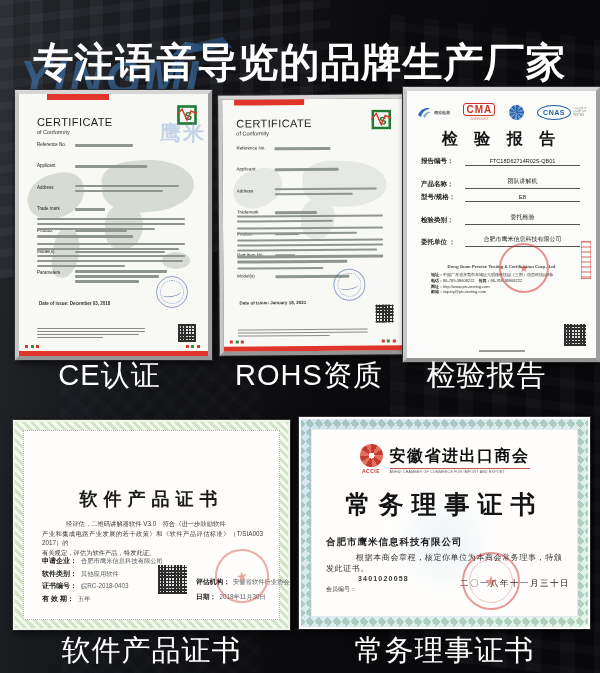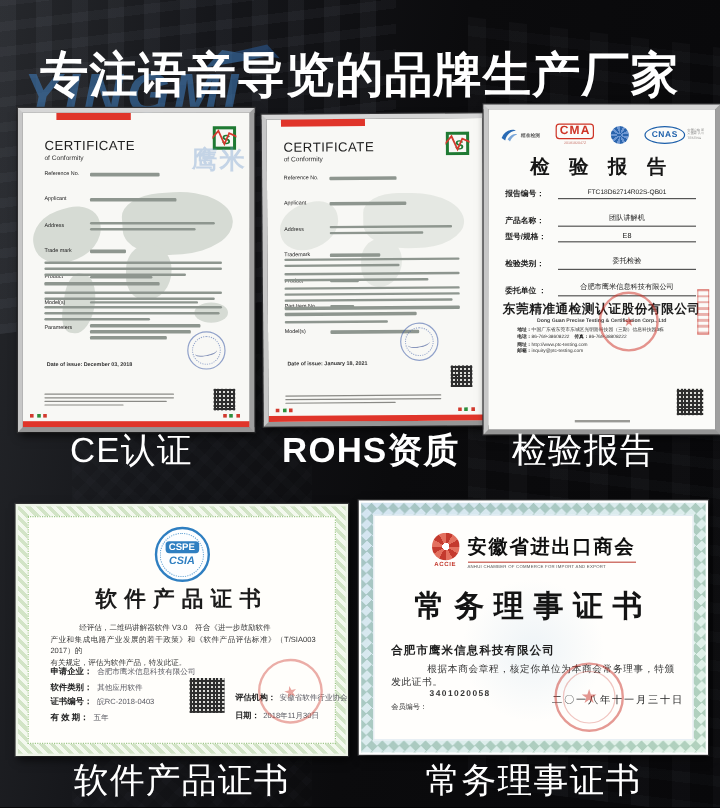--- a/index.html
+++ b/index.html
@@ -155,21 +155,21 @@
   .date5{position:absolute;left:148px;top:148px;font-family:"Liberation Serif",serif;
     font-size:8.5px;color:#222;letter-spacing:1.5px;}
   .stamp5{position:absolute;left:150px;top:122px;width:54px;height:54px;border-radius:50%;
     border:2.5px solid rgba(200,45,35,.48);display:flex;align-items:center;justify-content:center;
     color:rgba(200,45,35,.5);font-size:16px;z-index:2;}
   .stamp5::before{content:"";position:absolute;inset:5px;border-radius:50%;border:1px solid rgba(200,45,35,.28);}
 
   
   .cap{position:absolute;color:#fff;text-align:center;font-size:29px;letter-spacing:1px;z-index:3;}
   .cap1{top:356px;} .cap2{top:631px;}
-  .capce{left:15px;width:189px;} .caprohs{left:219px;width:180px;font-weight:bold;} .capreport{left:392px;width:189px;}
+  .capce{left:15px;width:189px;} .caprohs{left:219px;width:180px;} .capreport{left:392px;width:189px;}
   .capsoft{left:13px;width:277px;} .capcouncil{left:299px;width:291px;}
 </style>
 </head>
 <body>
 
 <div class="stage">
   <div class="bld bld1"></div>
   <div class="bld bld2"></div>
   <div class="bld bld3"></div>
 
@@ -331,21 +331,20 @@
       </div>
       <div class="rfr" style="top:122px;">
         <span class="rfl">检验类别：</span>
         <span class="rfv" style="font-size:6px;">委托检验</span>
       </div>
       <div class="rfr" style="top:144px;">
         <span class="rfl">委托单位 ：</span>
         <span class="rfv" style="font-size:6px;">合肥市鹰米信息科技有限公司</span>
       </div>
 
-      <div class="rcompany">东莞精准通检测认证股份有限公司</div>
       <div class="rcompen">Dong Guan Precise Testing &amp; Certification Corp., Ltd</div>
 
       <div class="rcontacts">
         <div><b>地址：</b><span>中国广东省东莞市东城区光明路科技园（三期）信息科技园3栋</span></div>
         <div><b>电话：</b><span>86-769-38608222</span>　<b>传真：</b><span>86-769-38808222</span></div>
         <div><b>网址：</b><span>http://www.ptc-testing.com</span></div>
         <div><b>邮箱：</b><span>inquiry@ptc-testing.com</span></div>
       </div>
 
       <div class="rstamp">
@@ -357,24 +356,20 @@
     </div>
   </div>
 
   <div class="cap cap1 capce">CE认证</div>
   <div class="cap cap1 caprohs">ROHS资质</div>
   <div class="cap cap1 capreport">检验报告</div>
 
   <div class="cert c4">
     <div class="band4"></div>
     <div class="pg4">
-      <div class="slogo">
-        <div class="cspe">CSPE</div>
-        <div class="csia">CSIA</div>
-      </div>
       <div class="stitle">软件产品证书</div>
       <div class="sbody">
         <div>经评估，二维码讲解器软件 V3.0　符合《进一步鼓励软件</div>
         <div>产业和集成电路产业发展的若干政策》和《软件产品评估标准》（T/SIA003  2017）的</div>
         <div>有关规定，评估为软件产品，特发此证。</div>
       </div>
       <div class="sfields">
         <div><b>申请企业：</b><span>合肥市鹰米信息科技有限公司</span></div>
         <div><b>软件类别：</b><span>其他应用软件</span></div>
         <div><b>证书编号：</b><span>皖RC-2018-0403</span></div>

